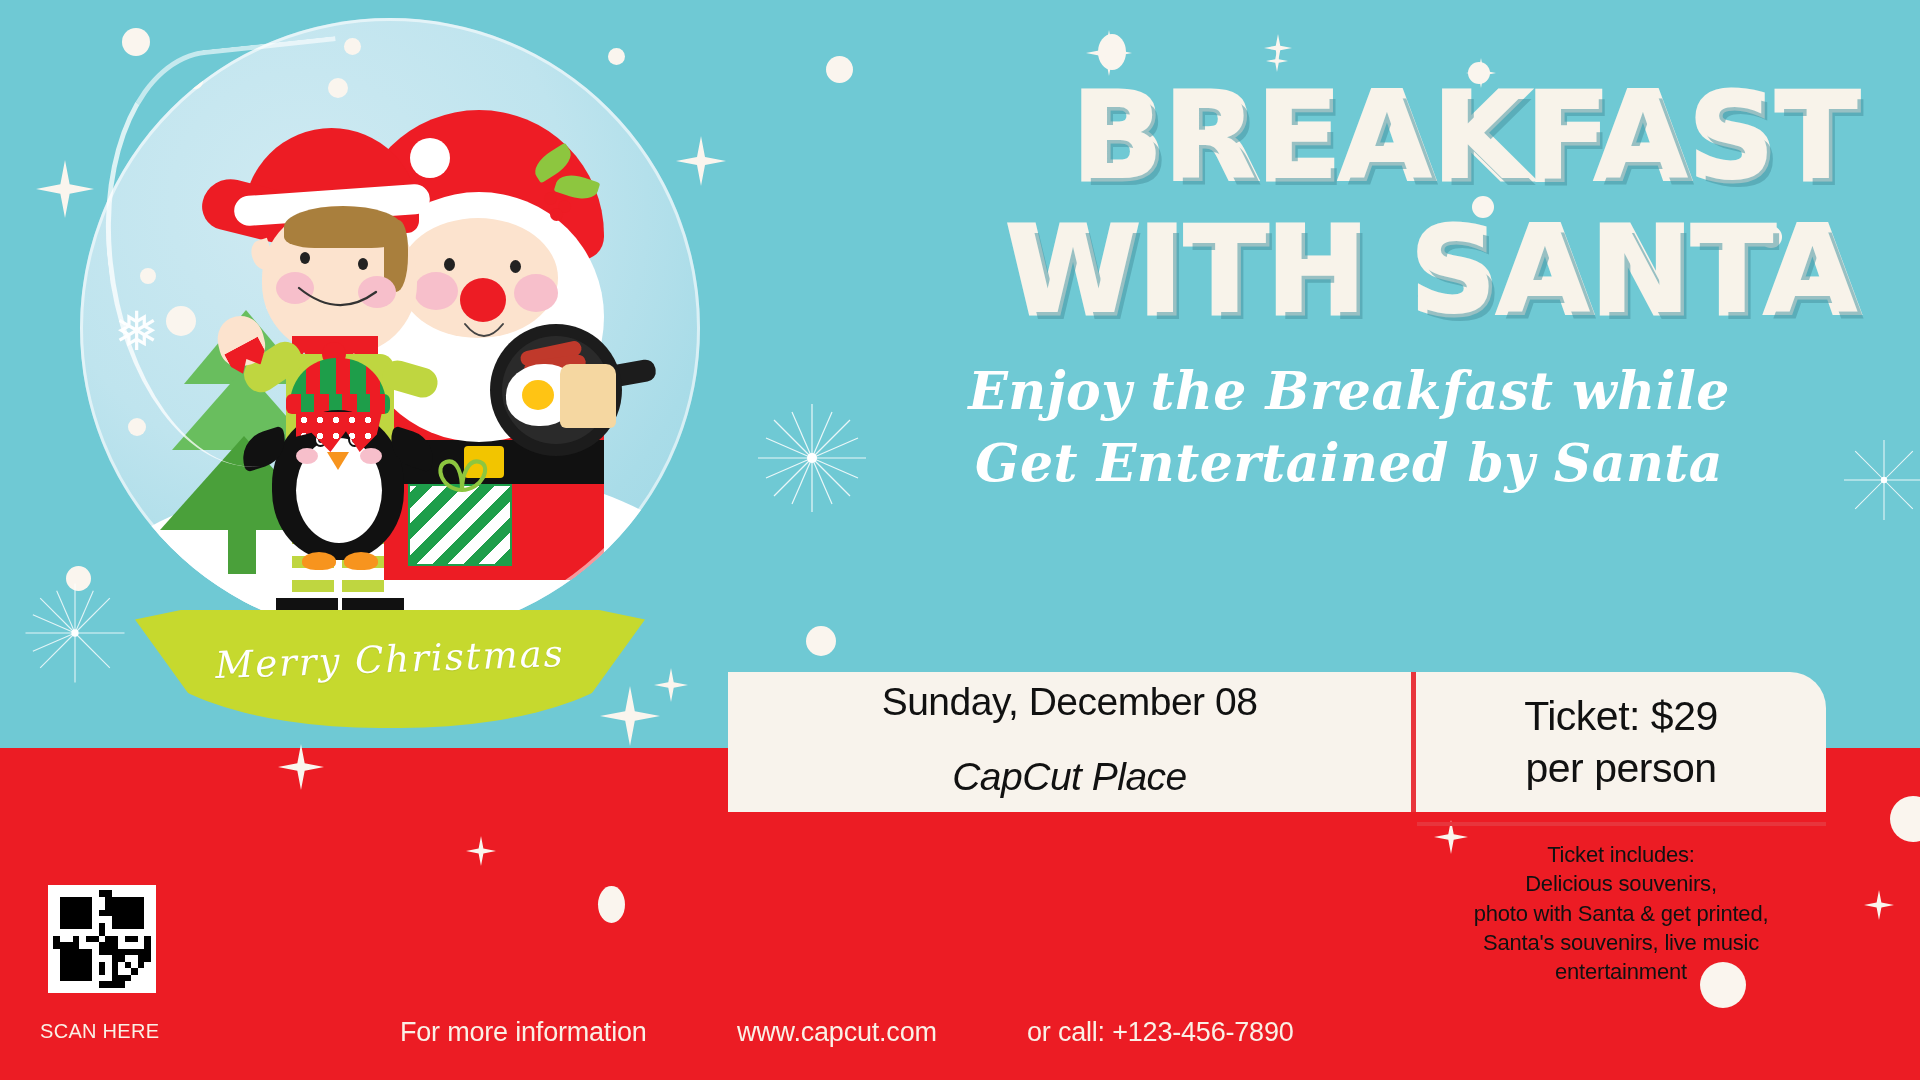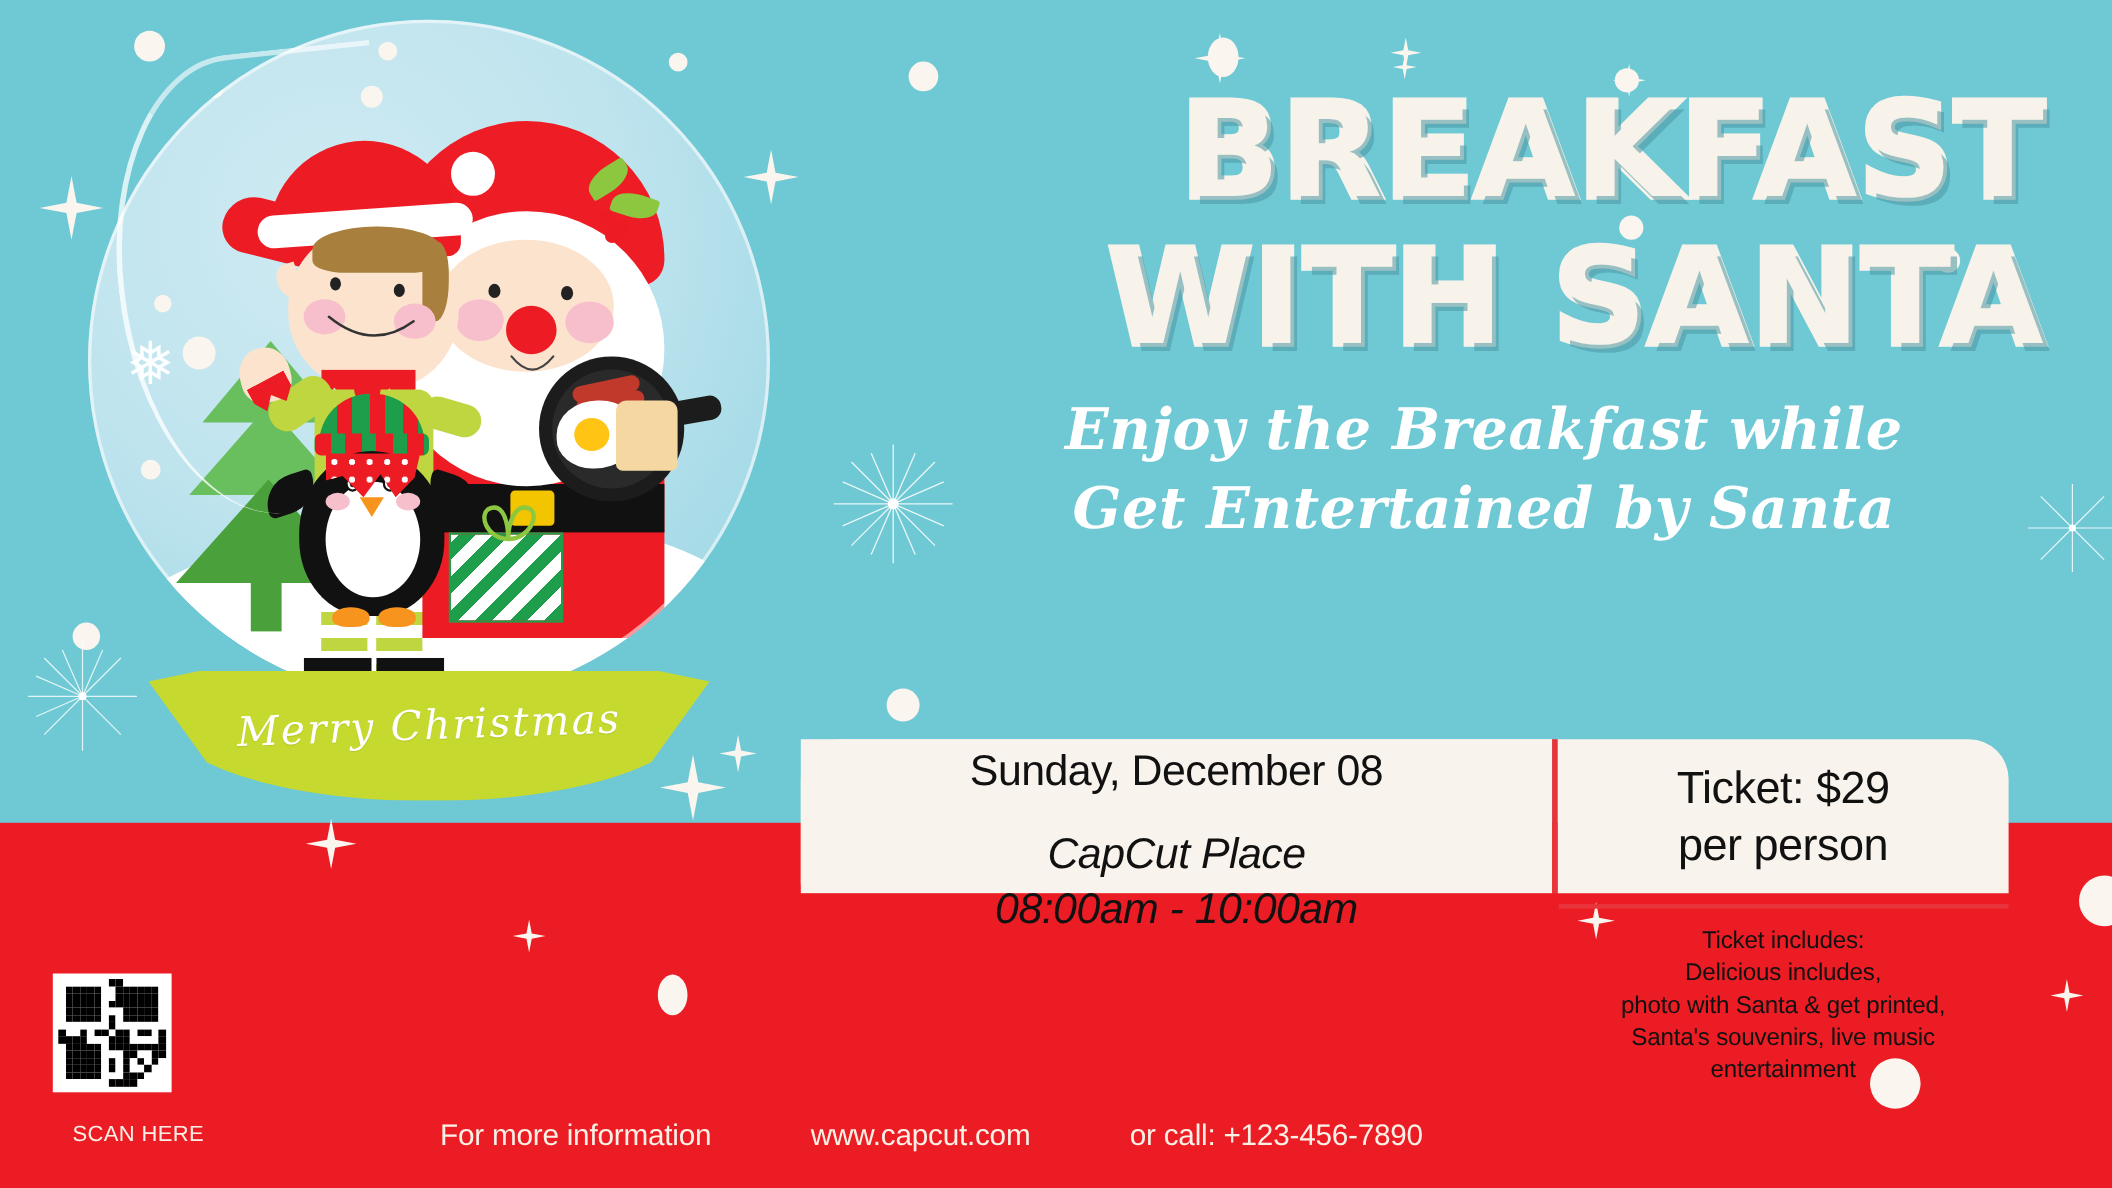--- a/index.html
+++ b/index.html
@@ -185,21 +185,21 @@
     font-size:22px; color:#111; line-height:1.33; letter-spacing:-0.2px;
   }
 
   
   .qr { position:absolute; left:48px; top:885px; width:108px; height:108px; background:#FFFFFF; padding:5px; }
   .qr-grid { width:100%; height:100%; display:grid; grid-template-columns:repeat(15,1fr); grid-template-rows:repeat(15,1fr); }
   .qr-grid i { background:#FFFFFF; }
   .qr-grid i.on { background:#000000; }
   .scan-here {
     position:absolute; left:40px; top:1020px; width:150px; text-align:left;
-    color:#FAF0E6; font-size:20px; letter-spacing:0.3px;margin-left:26px;
+    color:#FAF0E6; font-size:20px; letter-spacing:0.3px;
   }
   .foot-txt { position:absolute; color:#FAF0E6; font-size:27px; letter-spacing:-0.2px; }
   .foot-more { left:400px; top:1017px; }
   .foot-www  { left:737px; top:1017px; }
   .foot-call { left:1027px; top:1017px; }
 </style>
 </head>
 <body>
 
 <div id="poster">
@@ -436,34 +436,33 @@
     <div class="subtitle">Get Entertained by Santa</div>
   </div>
 
   <div class="panel-left"></div>
   <div class="panel-left-body"></div>
   <div class="panel-right"></div>
 
   <div class="date-text">Sunday, December 08</div>
   <div class="place-text">
     <div>CapCut Place</div>
-    <div>08:00am - 10:00am</div>
   </div>
 
   <div class="divider-v"></div>
   <div class="divider-h"></div>
 
   <div class="price-text">
     <div>Ticket: $29</div>
     <div>per person</div>
   </div>
 
   <div class="includes-text">
     <div>Ticket includes:</div>
-    <div>Delicious includes,</div>
+    <div>Delicious souvenirs,</div>
     <div>photo with Santa &amp; get printed,</div>
     <div>Santa's souvenirs, live music</div>
     <div>entertainment</div>
   </div>
 
   <div class="qr">
     <div class="qr-grid" id="qrgrid">
         <i class=""></i>
         <i class=""></i>
         <i class=""></i>

